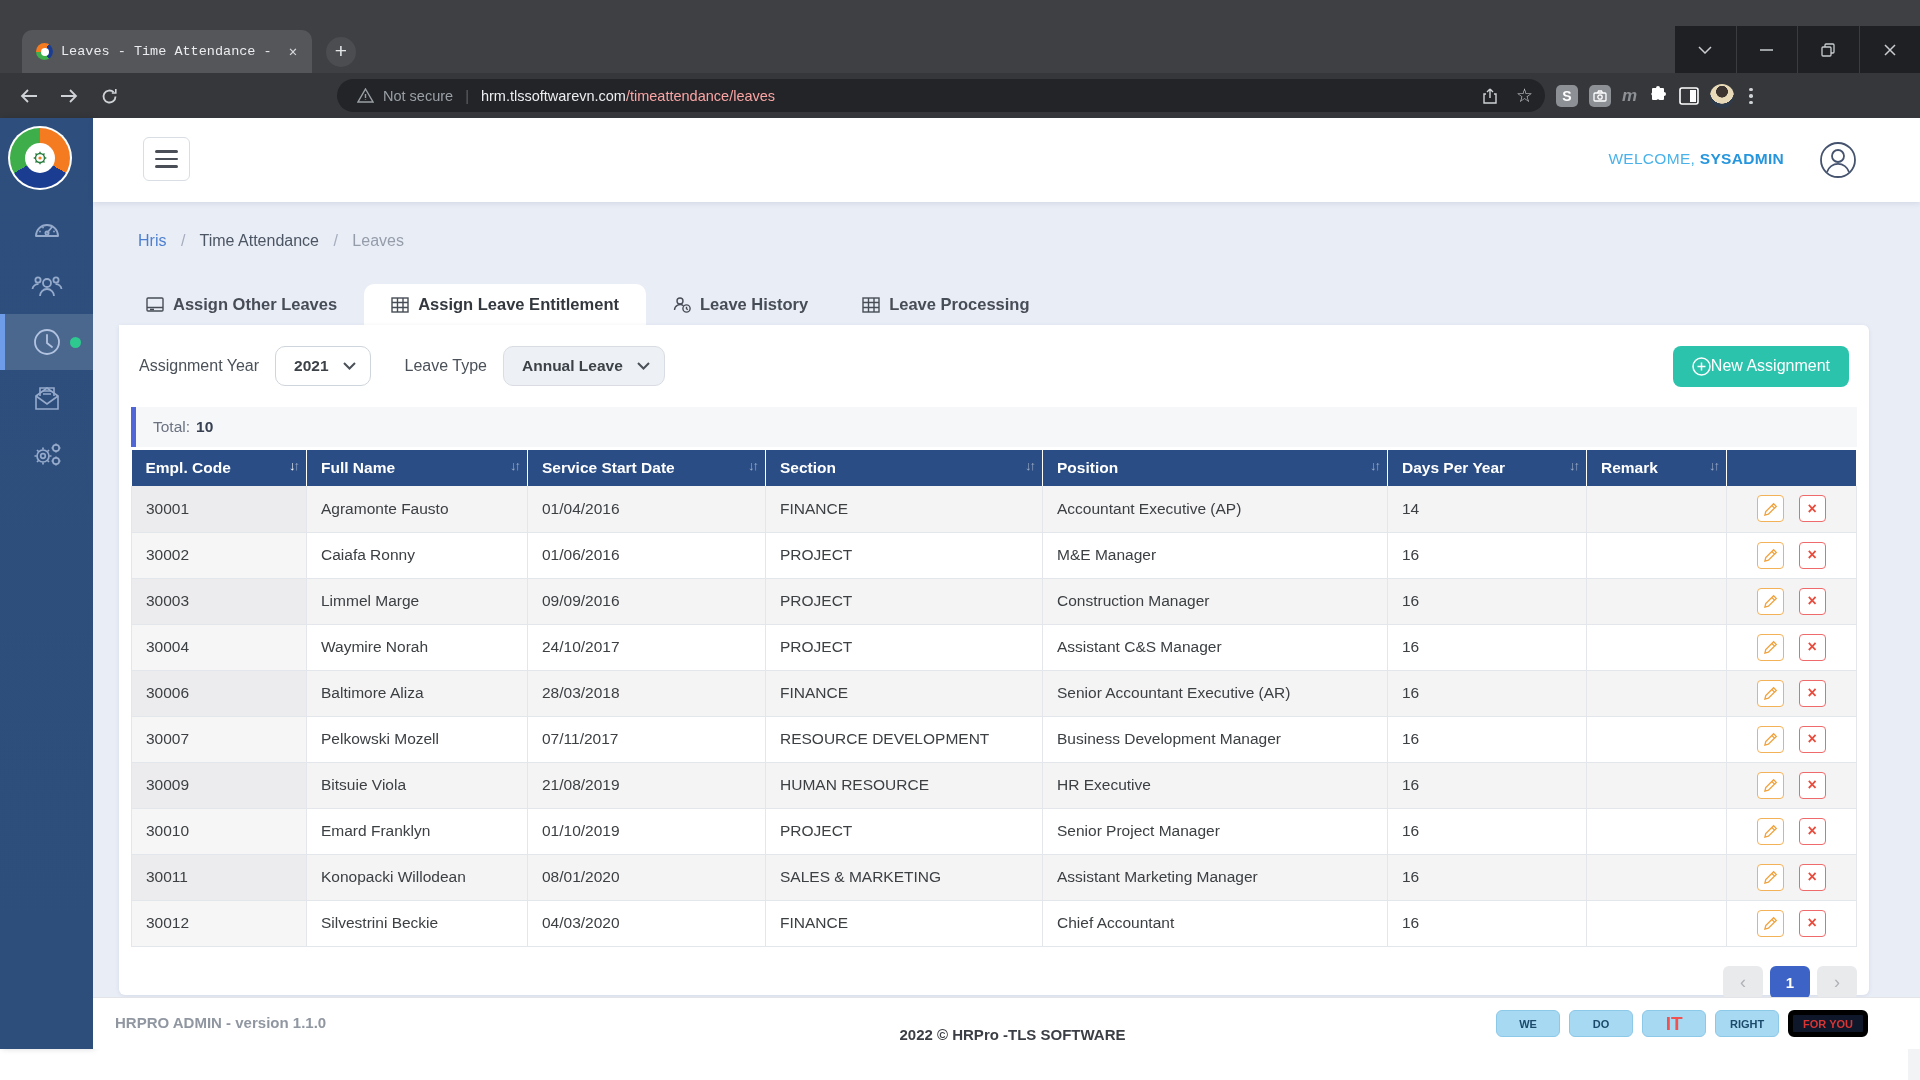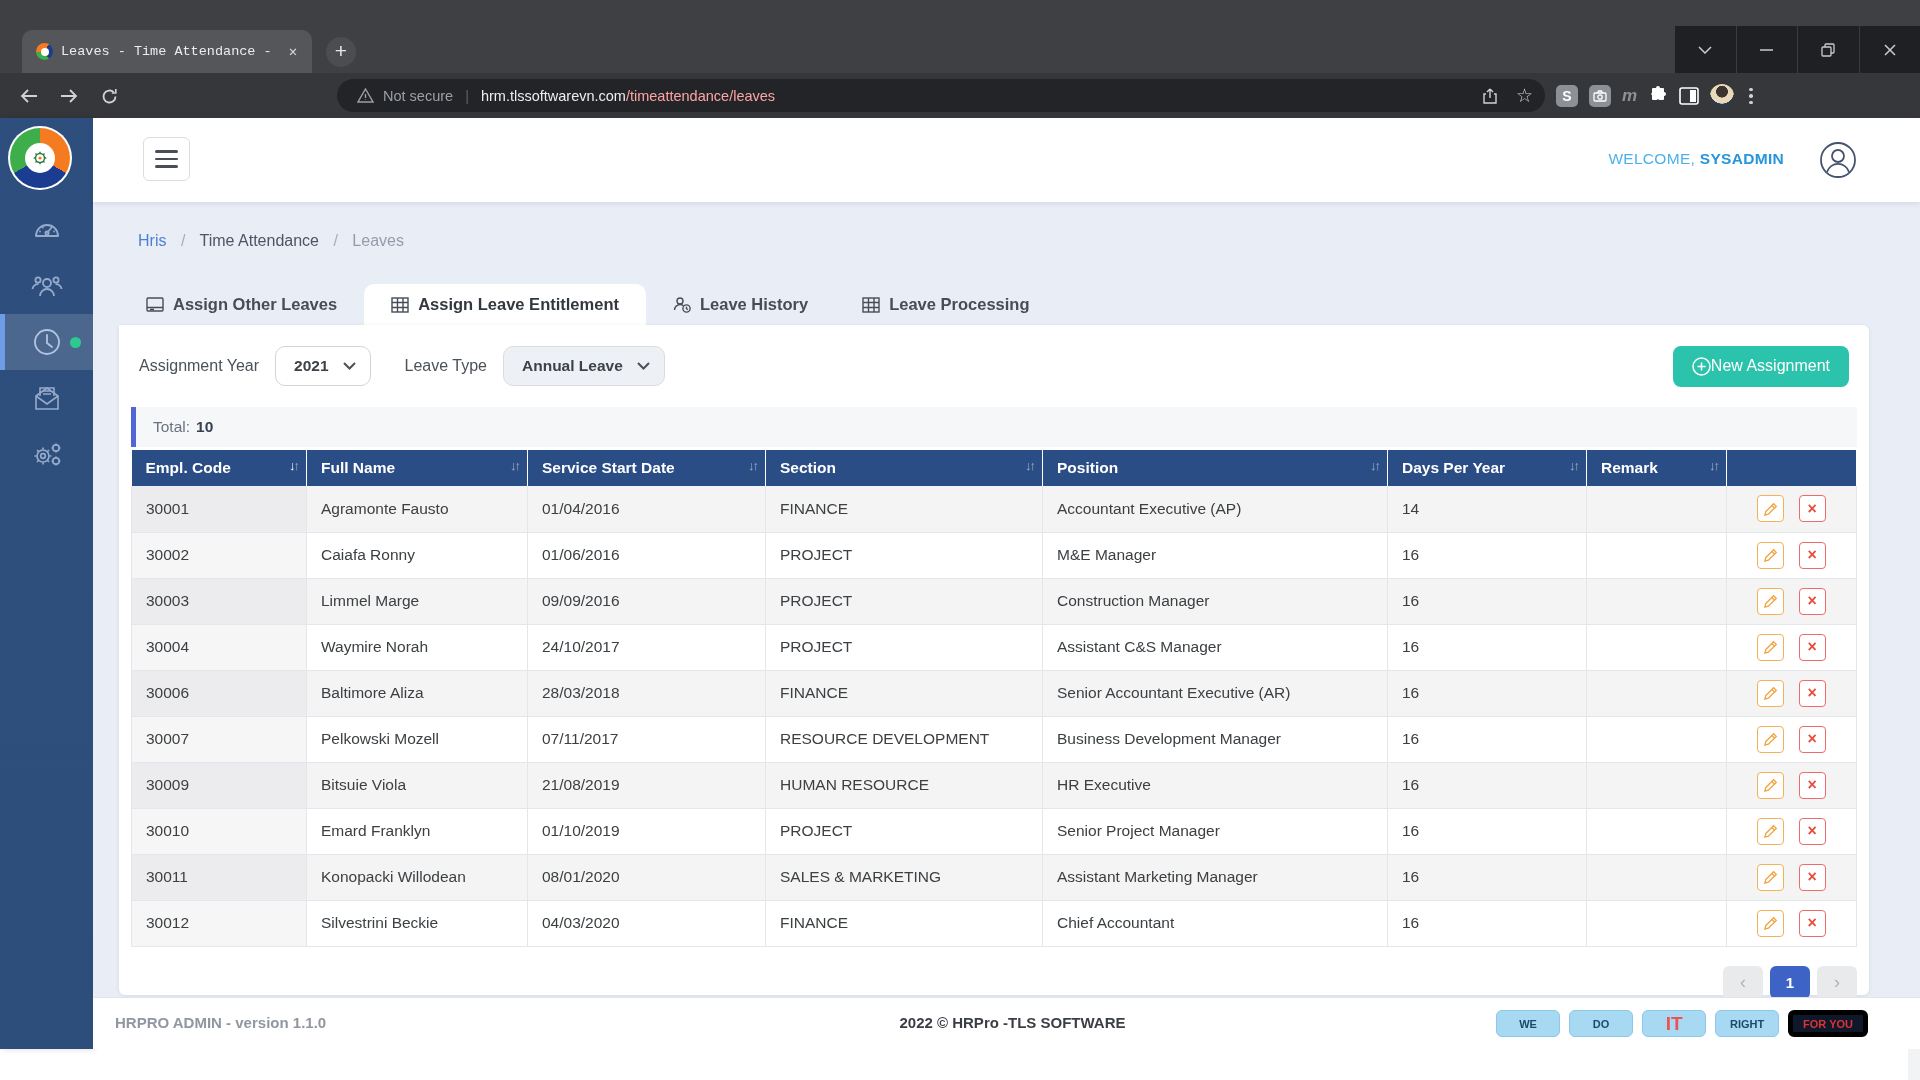--- a/index.html
+++ b/index.html
@@ -118,21 +118,21 @@
   .iconbtn.edit { border:1px solid #f3b257; }
   .iconbtn.del { border:1px solid #ef6a6a; color:#e74c3c; font-size:16px; font-weight:bold; line-height:1; }
 
   .pagination { position:absolute; right:12px; top:641px; display:flex; gap:7px; }
   .pagebtn { width:40px; height:33px; border-radius:6px; background:#e9eaec; color:#aeb1b6;
     font-size:18px; display:flex; align-items:center; justify-content:center; }
   .pagebtn.active { background:#3d63c6; color:#fff; font-size:15px; font-weight:bold; }
 
   .footer { position:relative; height:52px; background:#fff; border-top:1px solid #e2e4e8; z-index:2; }
   .foot-left { position:absolute; left:22px; top:16px; font-size:15px; font-weight:bold; color:#9097a1; }
-  .foot-center { position:absolute; left:0; right:0; top:16px; text-align:center; font-size:15px;
+  .foot-center { position:absolute; left:0; right:0; top:28px; text-align:center; font-size:15px;
     font-weight:bold; color:#3b3f45;margin-left:12px; }
   .badges { position:absolute; right:52px; top:12px; display:flex; gap:9px; align-items:center; }
   .badge { min-width:64px; height:27px; border-radius:6px; display:flex; align-items:center; justify-content:center;
     font-size:11px; font-weight:bold; padding:0 10px; }
   .badge.blue { background:#a7d9f2; border:1px solid #8cc8e8; color:#1b4a6b; }
   .badge.blue-red { background:#a7d9f2; border:1px solid #8cc8e8; color:#f05252; font-size:19px; }
   .badge.red { background:#0f172a; border:5px solid #000000; color:#d93535; }
 
   .scrollbar { position:absolute; right:0; top:0; width:12px; height:962px; background:#f2f3f5; }
   .scrollthumb { position:absolute; left:1.5px; top:8px; width:9px; height:510px; background:#a2a6ab; border-radius:5px; }

